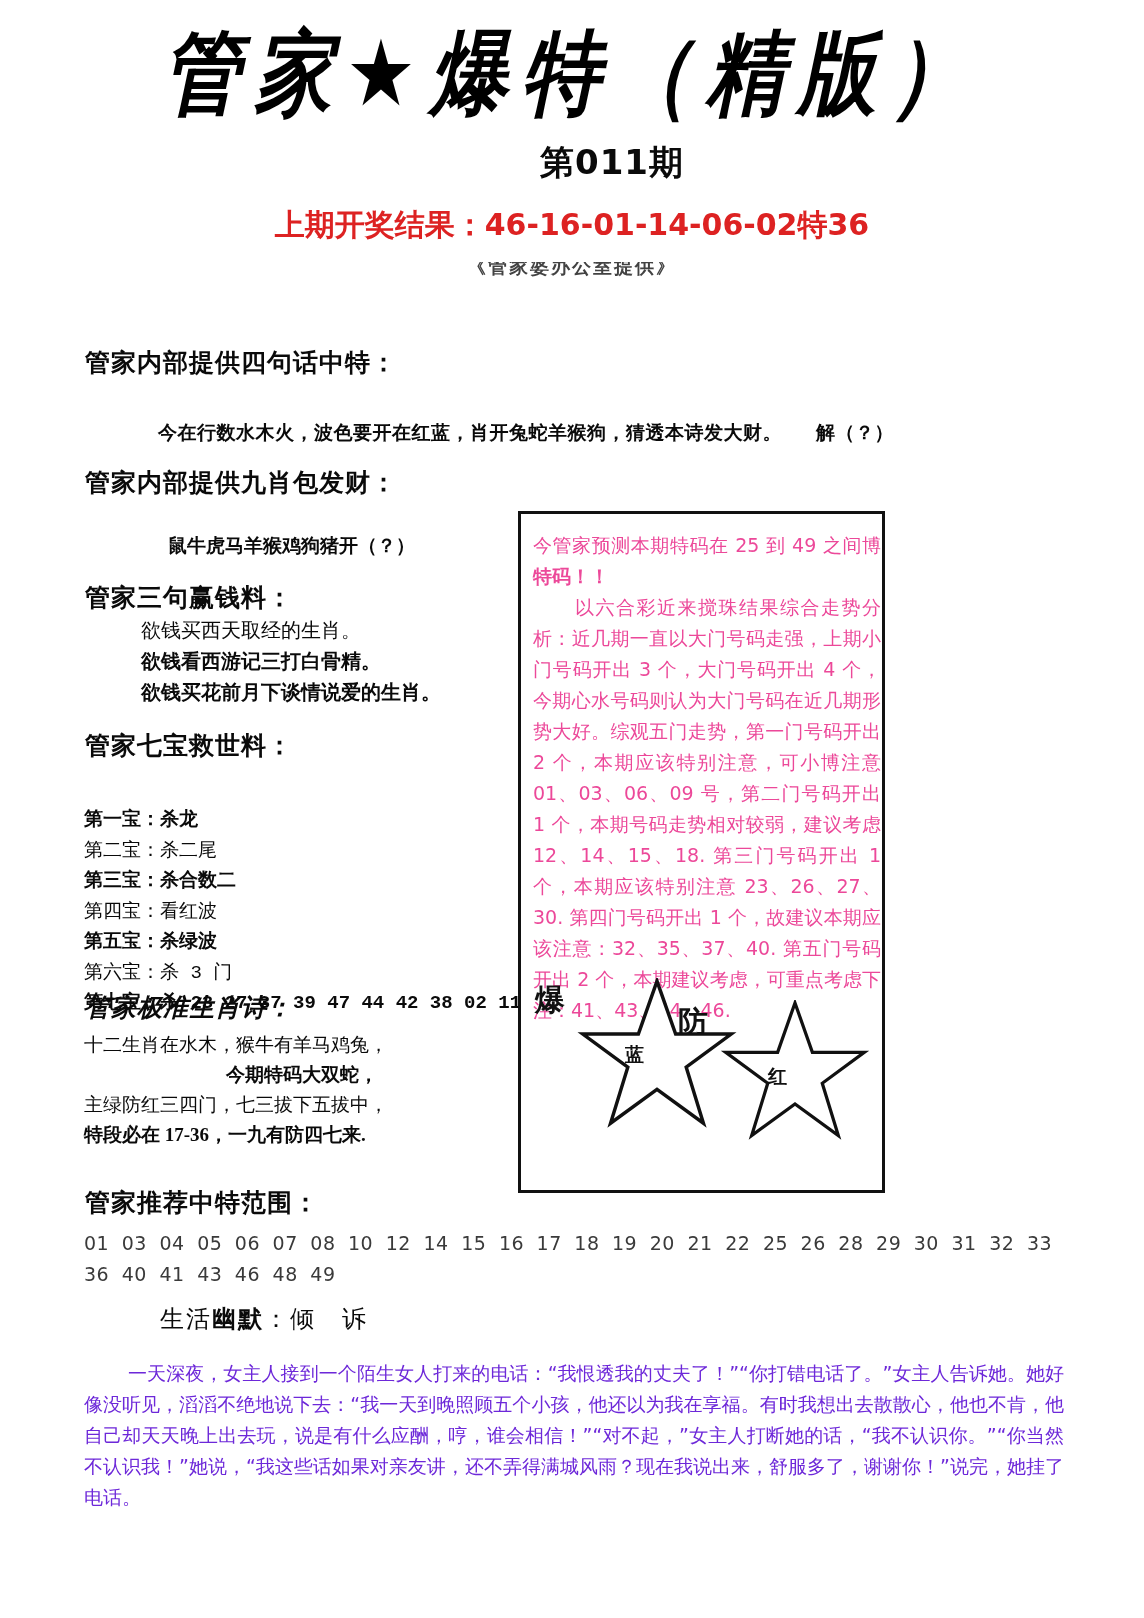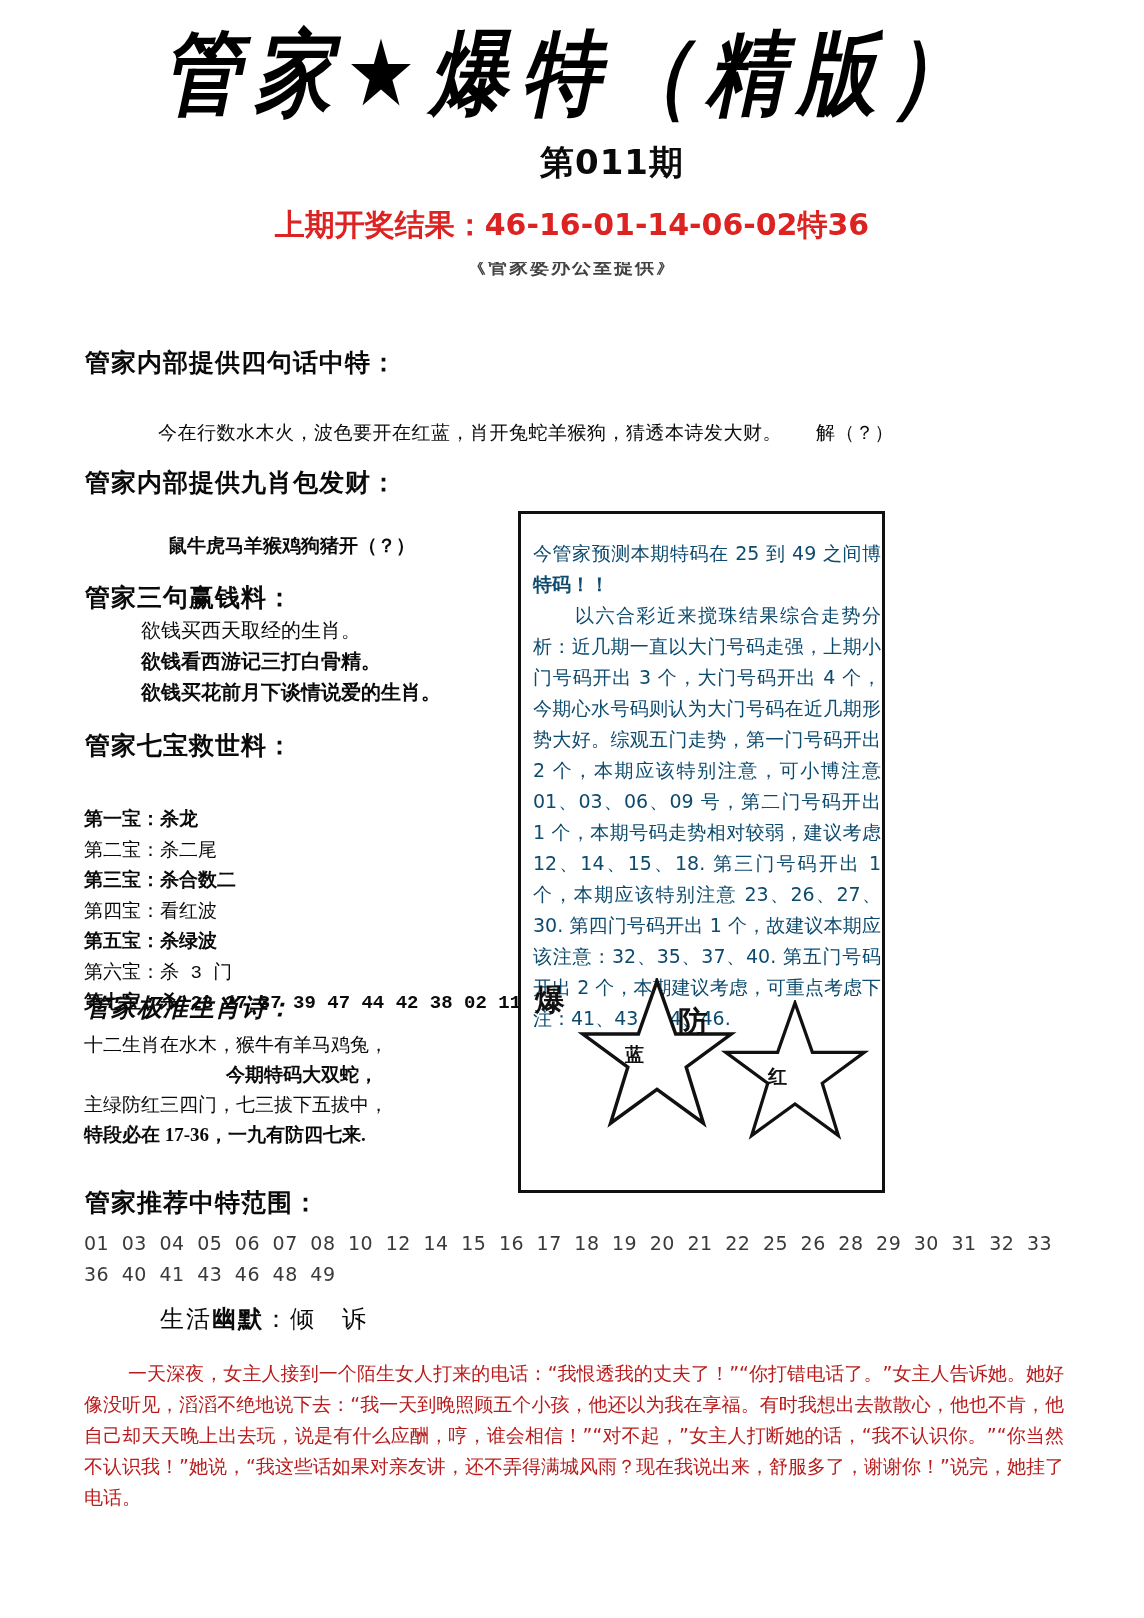--- a/index.html
+++ b/index.html
@@ -99,21 +99,21 @@
     margin: 1px;
     white-space: nowrap;
   }
 
   .fourline {
     position: absolute;
     left: 158px;
     top: 420px;
     width: 900px;
     font-family: "DejaVu Sans", sans-serif;
-    font-weight: normal;
+    font-weight: bold;
     font-size: 19px;
     letter-spacing: 0.5px;
     white-space: nowrap;
   }
   .fourline .tail { margin-left: 34px; }
 
   .head-9 { position: absolute; left: 84px; top: 465px; }
   .nine-xiao {
     position: absolute;
     left: 168px;
@@ -184,28 +184,28 @@
     top: 511px;
     width: 367px;
     height: 682px;
     border: 3px solid #111;
     box-sizing: border-box;
     background: #fff;
   }
   .panel-text {
     position: absolute;
     left: 12px;
-    top: 24px;
+    top: 16px;
     width: 348px;
     font-family: "DejaVu Sans", sans-serif;
     font-size: 19px;
     line-height: 31px;
     text-align: justify;
     letter-spacing: 0px;
-    color: #0c4a6e;
+    color: #ec4899;
   }
   .panel-text b { font-weight: bold; }
   .panel-text .ind { text-indent: 42px; display: block; }
 
   .stars-area {
     position: absolute;
     left: 4px;
     bottom: 60px;
     width: 360px;
     height: 170px;
@@ -246,21 +246,21 @@
   .humor-body {
     position: absolute;
     left: 84px;
     top: 1358px;
     width: 980px;
     font-family: "DejaVu Sans", sans-serif;
     font-size: 19px;
     line-height: 31px;
     text-align: justify;
     text-indent: 44px;
-    color: #b91c1c;
+    color: #6d28d9;
   }
 </style>
 </head>
 <body>
 
 <div class="page">
 
   <div class="masthead">
     <span>管家</span><span class="star-glyph">★</span><span>爆特（精版）</span>
   </div>

